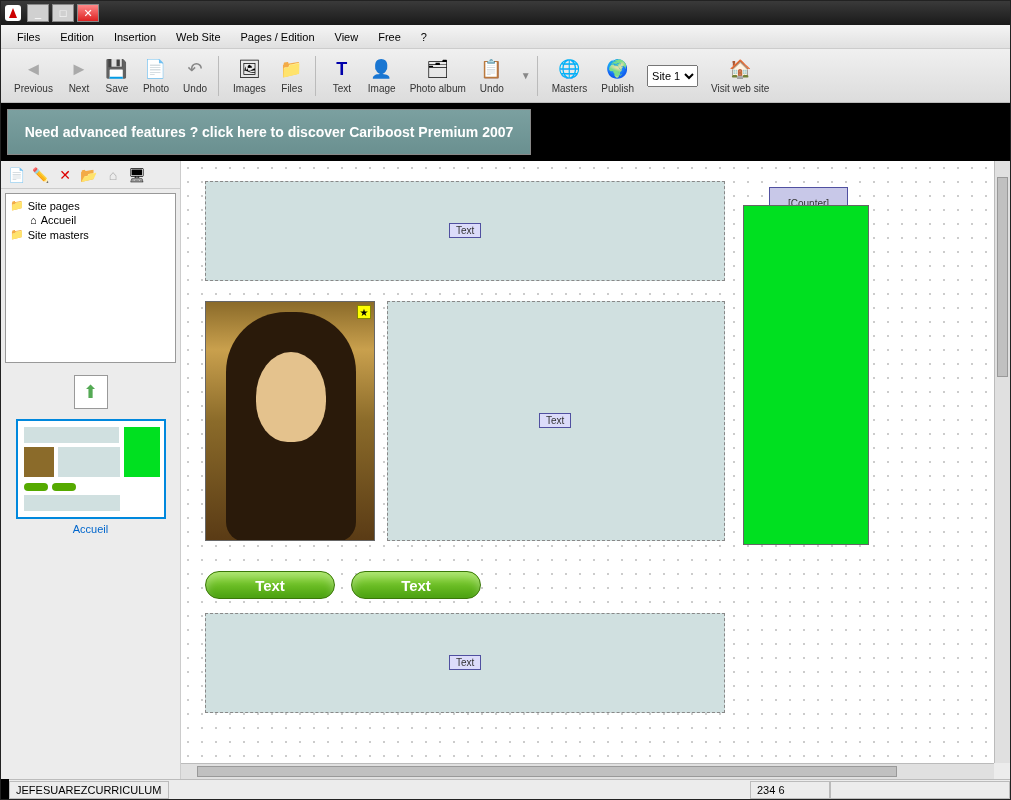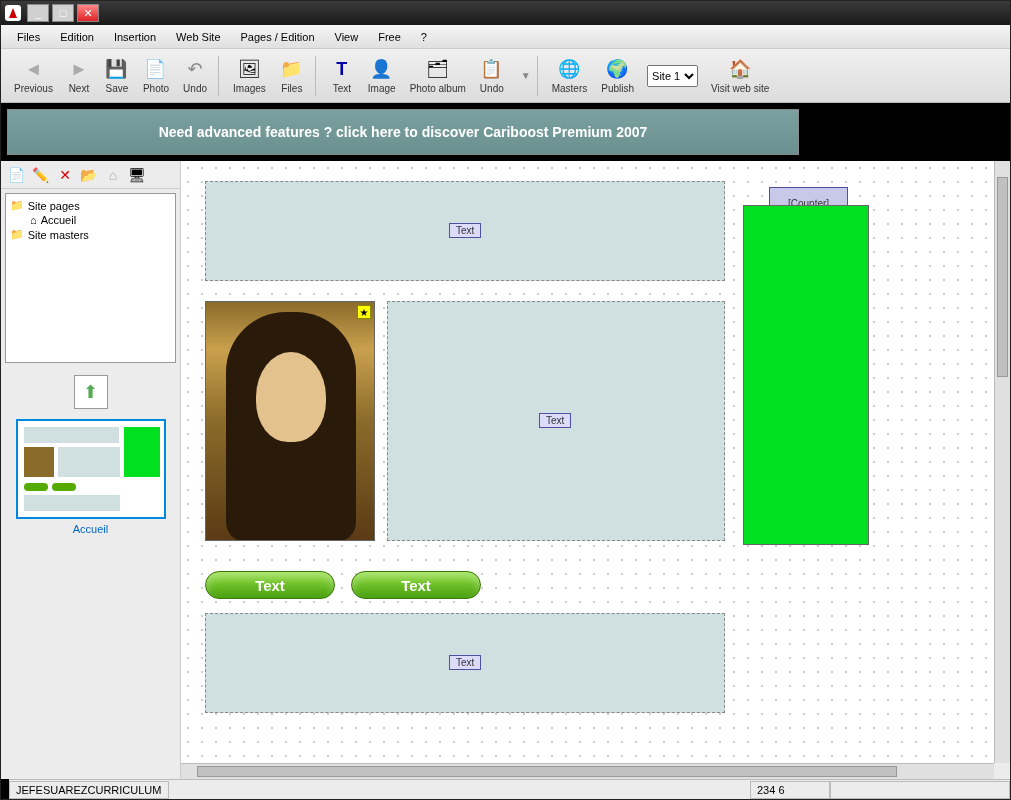--- a/index.html
+++ b/index.html
@@ -13,21 +13,21 @@
 .winbtn { width: 22px; height: 18px; background: #d0d0d0; border: 1px solid #888; display:flex; align-items:center; justify-content:center; font-size:11px; cursor:pointer; }
 .winbtn.close { background: linear-gradient(#f88,#d22); color:#fff; }
 .menubar { height: 24px; background: linear-gradient(#f5f5f5,#e0e0e0); display: flex; align-items: center; padding: 0 6px; gap: 0; border-bottom: 1px solid #ccc; }
 .menuitem { padding: 3px 10px; font-size: 11px; cursor: pointer; }
 .toolbar { height: 54px; background: linear-gradient(#f0f0f0,#dcdcdc); border-bottom: 1px solid #bbb; display:flex; align-items:center; padding:0 6px; gap:0; }
 .toolbtn { display:flex; flex-direction:column; align-items:center; justify-content:center; padding:2px 6px; height:48px; cursor:pointer; border:1px solid transparent; }
 .toolbtn .ti { width:24px; height:24px; display:flex; align-items:center; justify-content:center; font-size:18px; }
 .toolbtn .tl { font-size:10px; margin-top:2px; color:#333; }
 .toolsep { width:4px; height:40px; border-left:1px solid #bbb; margin:0 4px; }
 .siteselect { height:22px; font-size:11px; margin:0 6px; }
-.banner { margin:6px; height:46px; background:linear-gradient(#7ba0a0,#6a9090); color:#fff; display:flex; align-items:center; justify-content:center; font-size:14px; font-weight:bold; border:1px solid #888; width:792px; }
+.banner { margin:6px; height:46px; background:linear-gradient(#7ba0a0,#6a9090); color:#fff; display:flex; align-items:center; justify-content:center; font-size:14px; font-weight:bold; border:1px solid #888; width:524px; }
 .content { flex:1; display:flex; background:#ececec; overflow:hidden; }
 .leftpanel { width:180px; display:flex; flex-direction:column; border-right:1px solid #ccc; background:#ececec; }
 .lefttoolbar { height:28px; display:flex; align-items:center; gap:4px; padding:0 6px; border-bottom:1px solid #ccc; }
 .smbtn { width:20px; height:20px; display:flex; align-items:center; justify-content:center; cursor:pointer; font-size:14px; }
 .tree { background:#fff; border:1px solid #999; margin:4px; height:170px; padding:4px; font-size:11px; overflow:auto; }
 .treeitem { display:flex; align-items:center; gap:4px; padding:1px 0; cursor:pointer; }
 .treechild { padding-left:20px; }
 .folder { color:#e0a030; }
 .thumbarea { flex:1; display:flex; flex-direction:column; align-items:center; padding:8px; }
 .upbtn { width:34px; height:34px; background:#fff; border:1px solid #999; display:flex; align-items:center; justify-content:center; font-size:18px; color:#5a5; cursor:pointer; margin-bottom:10px; }

